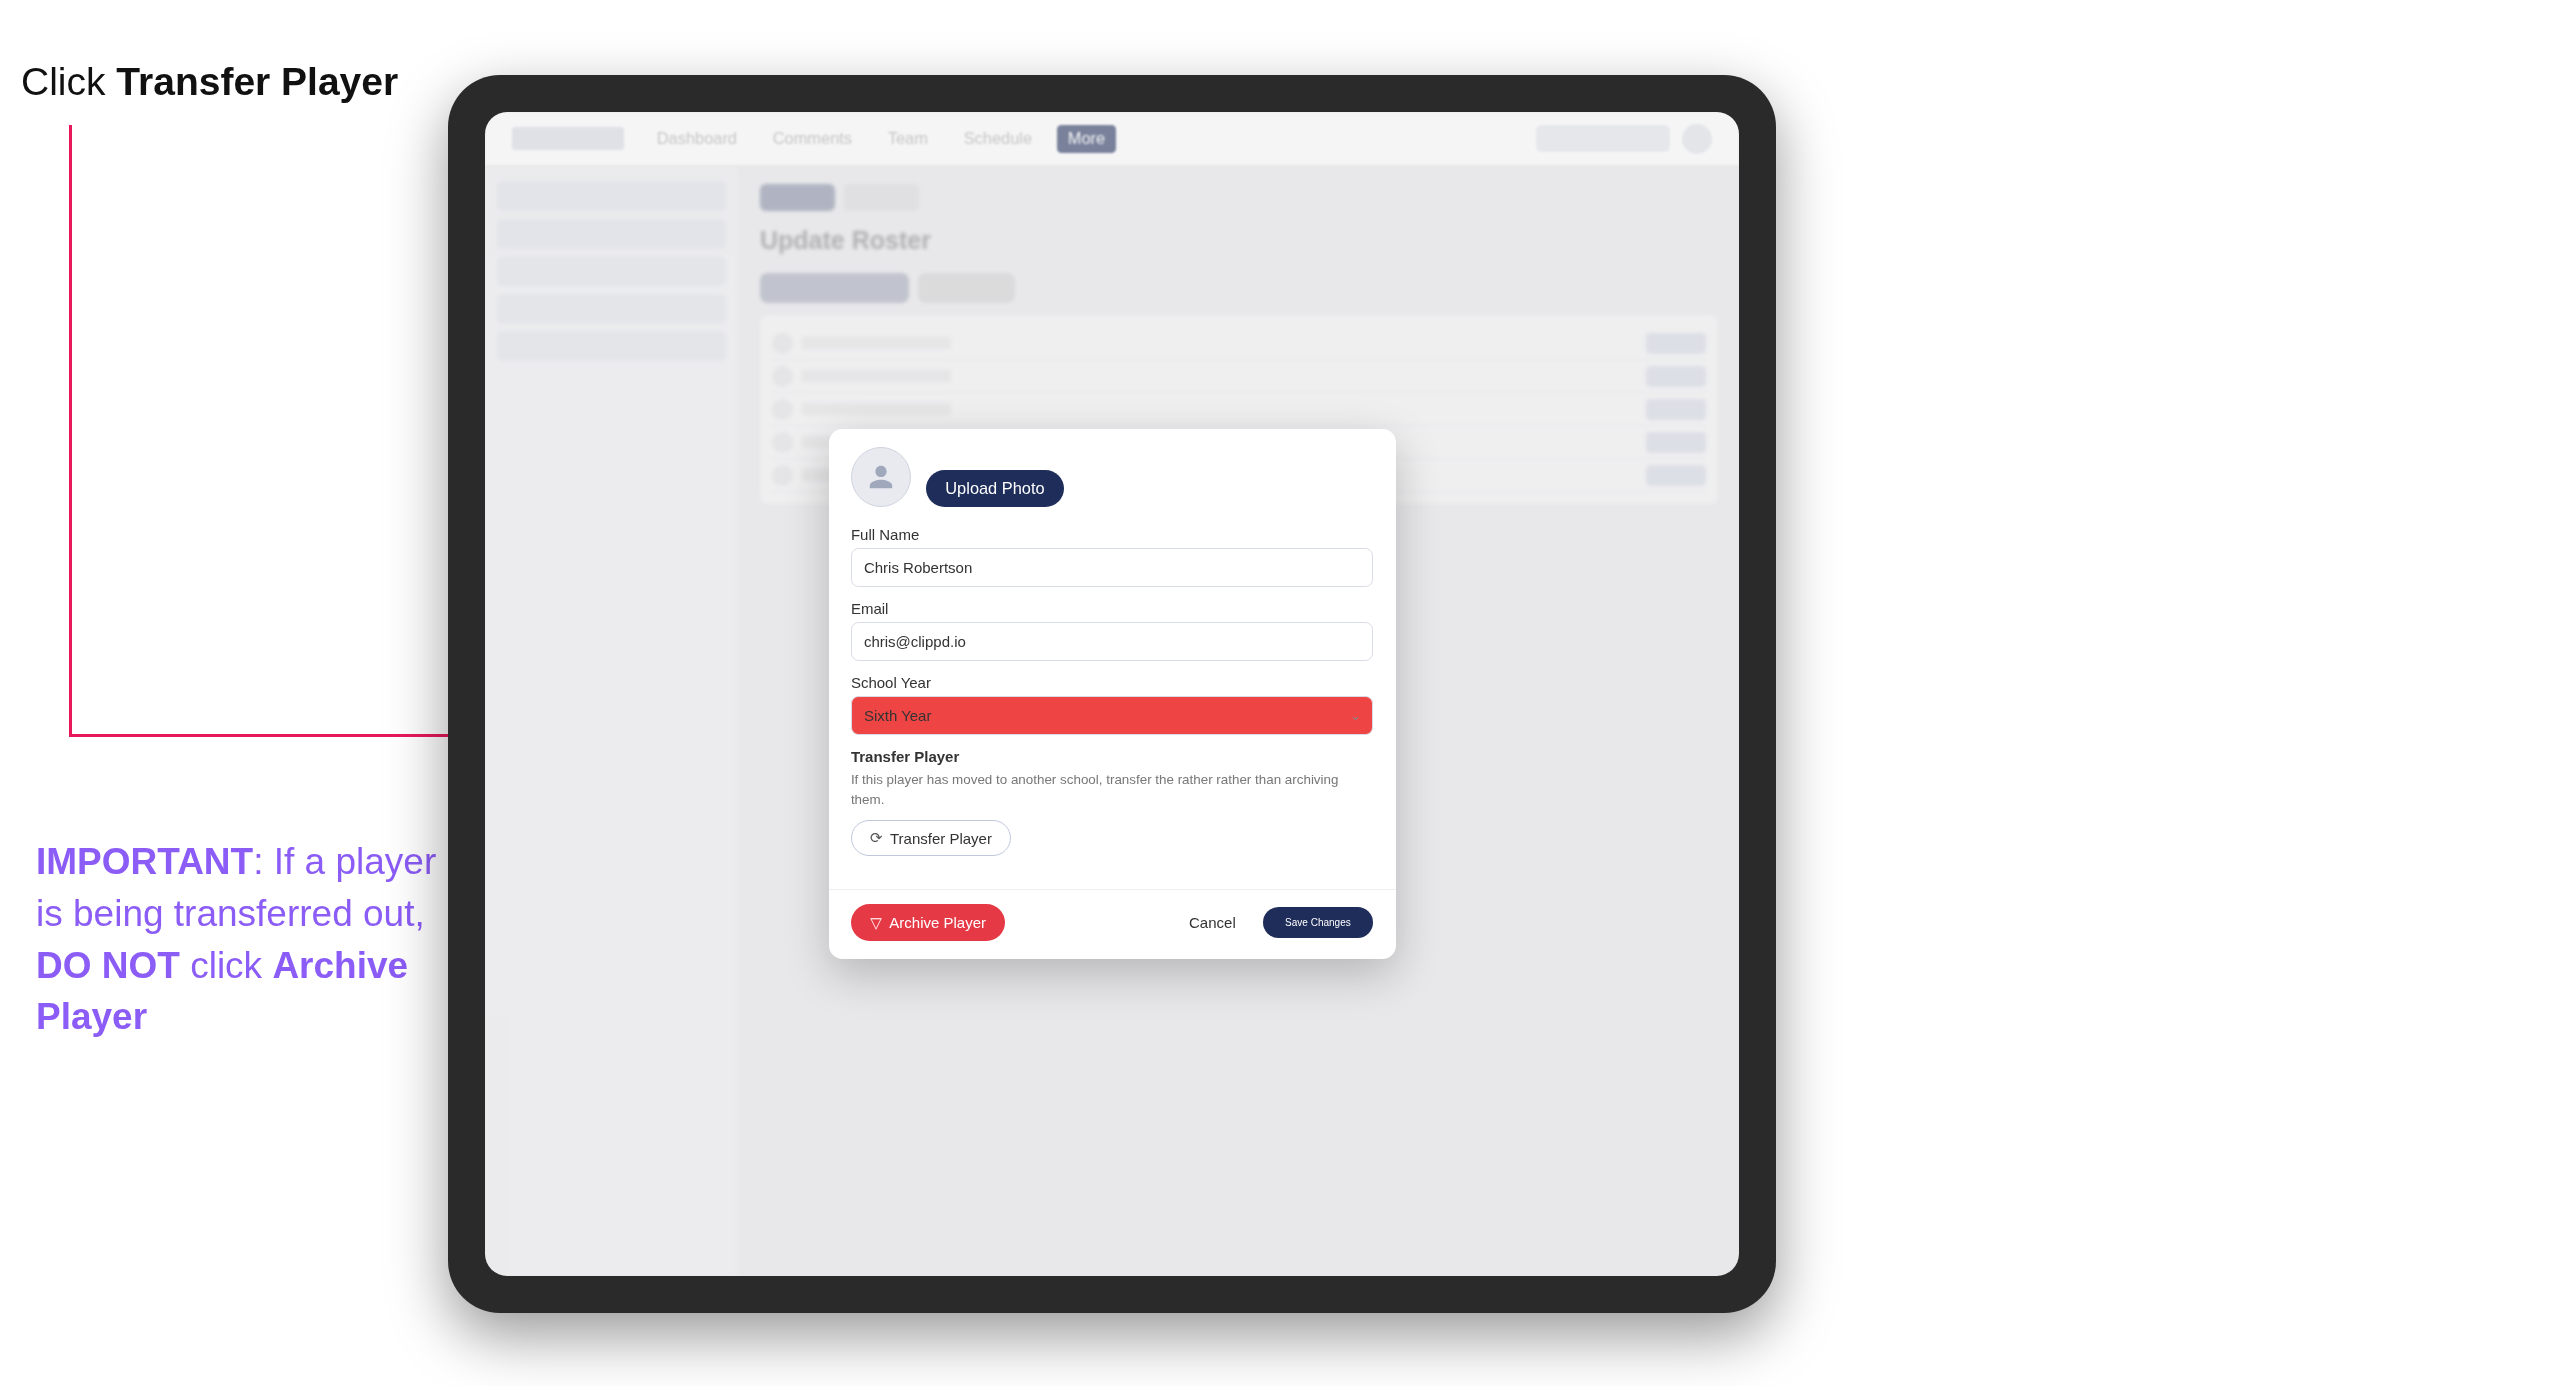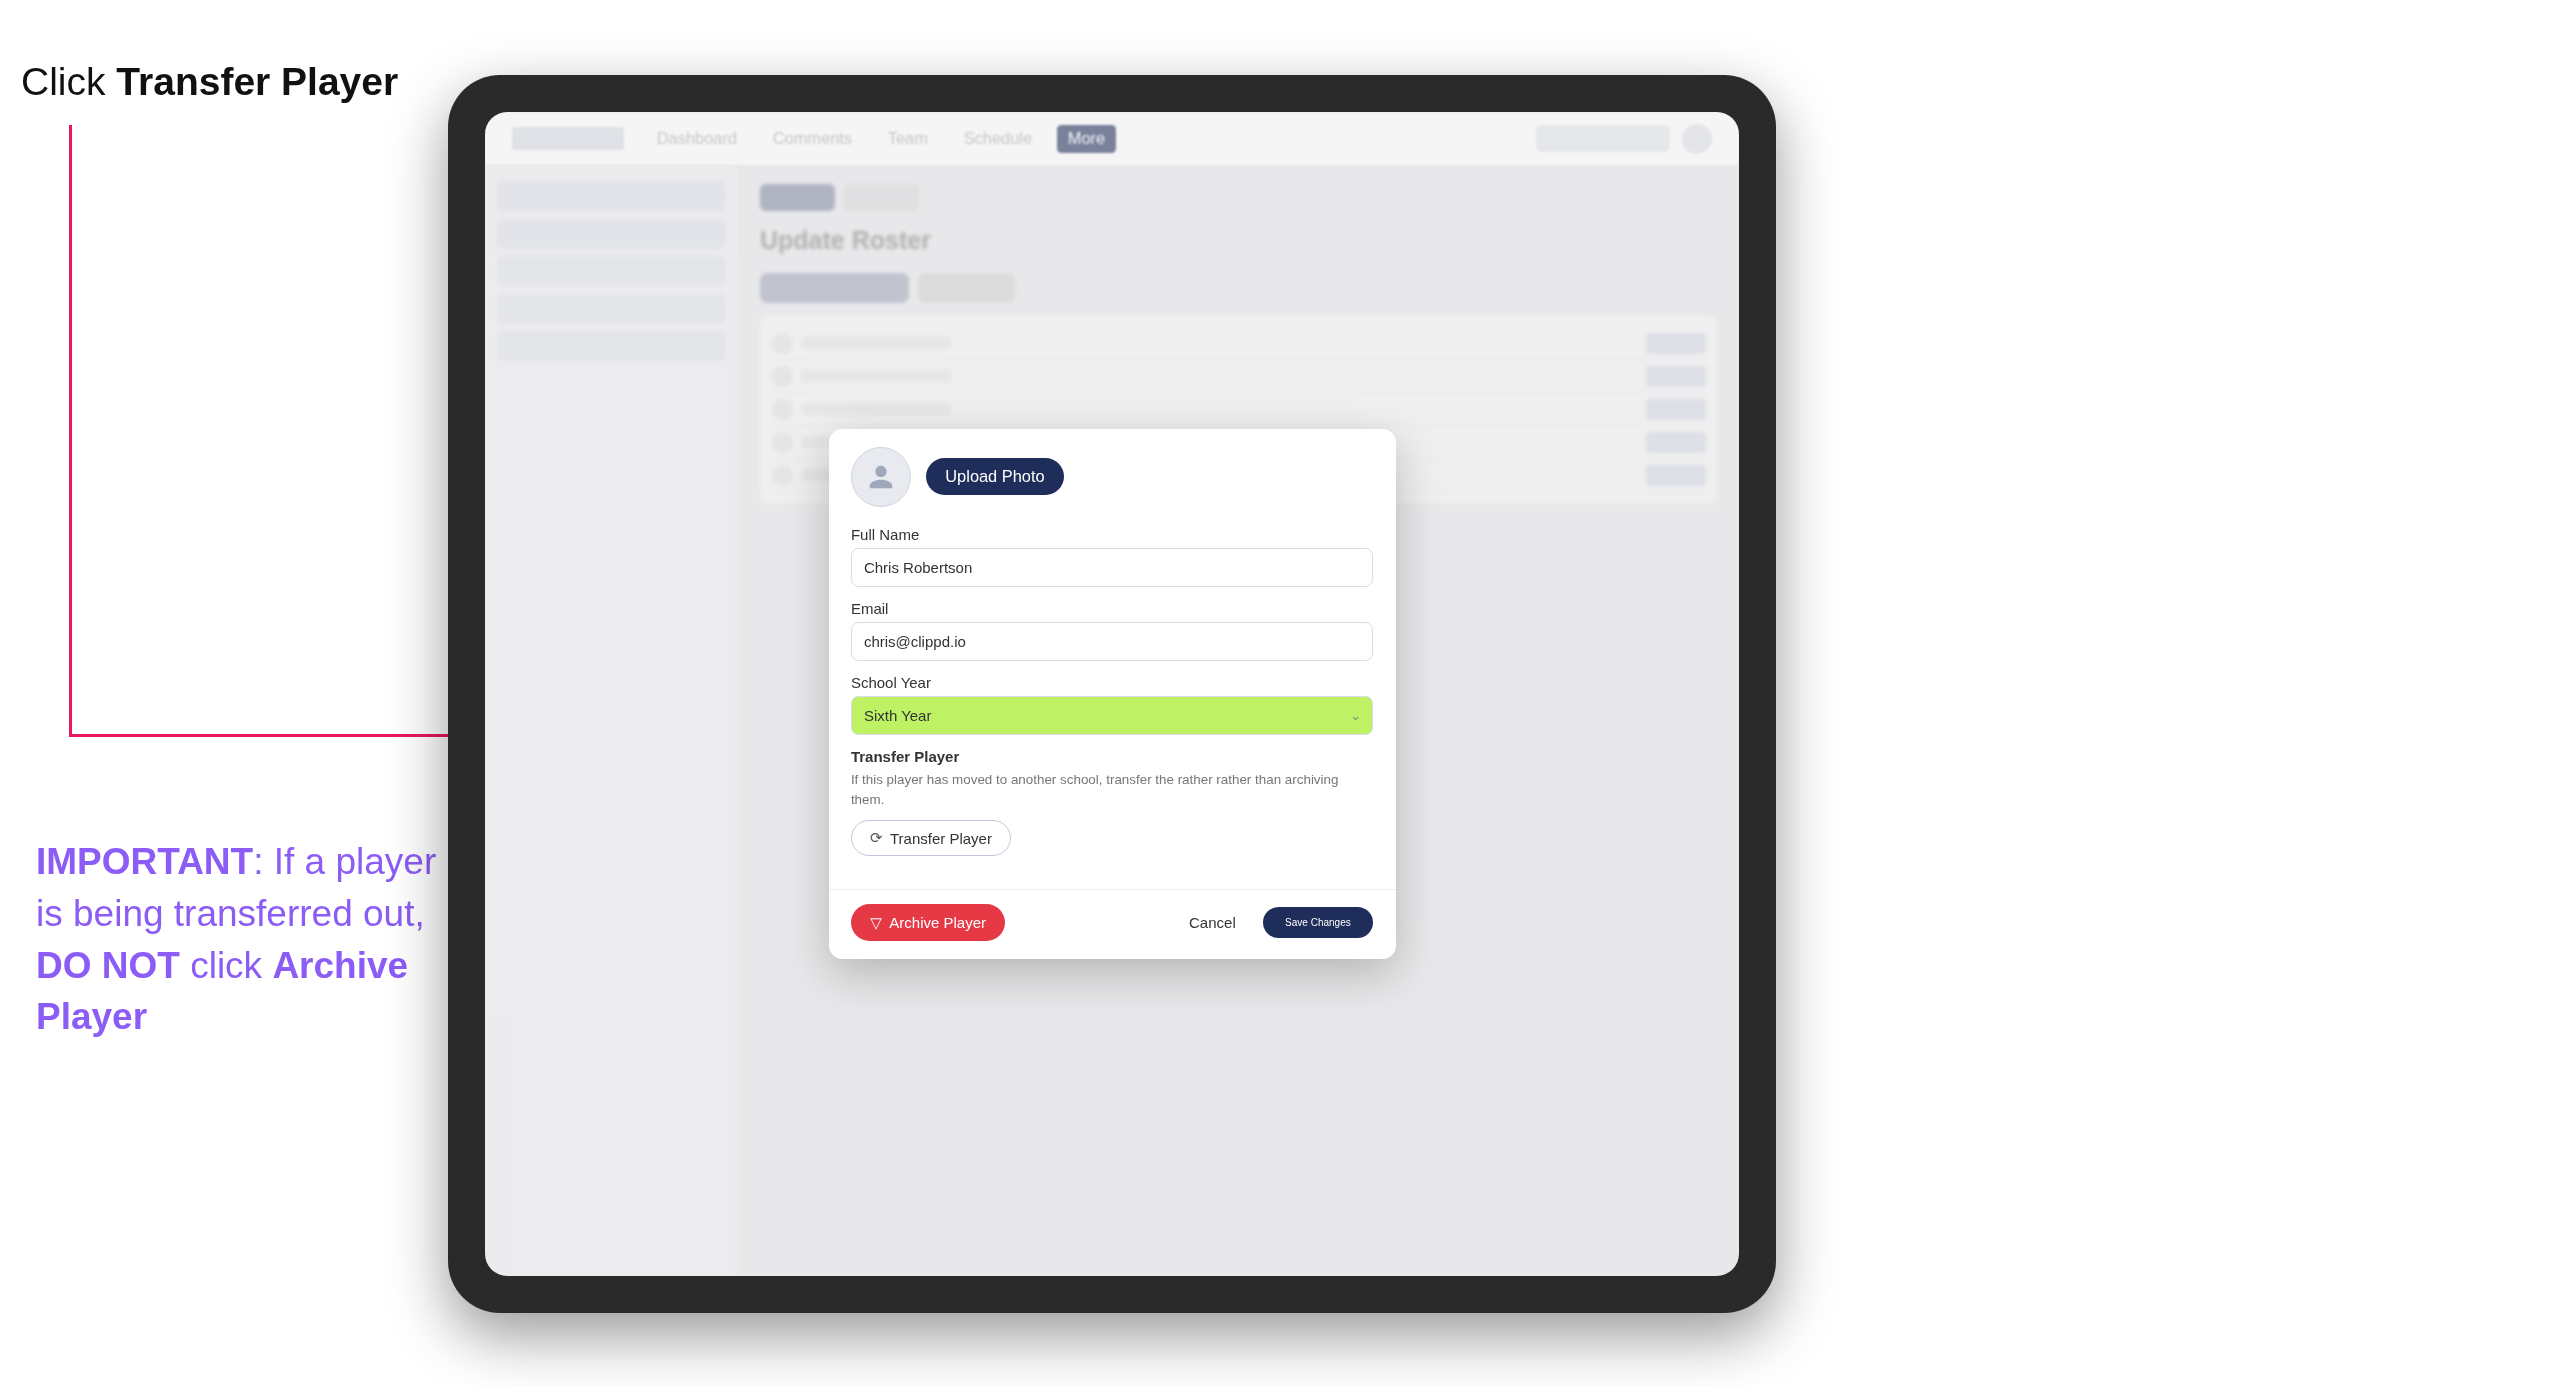--- a/index.html
+++ b/index.html
@@ -282,21 +282,21 @@
       border: none;
     }
 
     .dialog-body {
       padding: 18px 22.4px;
     }
 
     
     .photo-row {
       display: flex;
-      align-items: center;
+      align-items: flex-end;
       gap: 15px;
       margin-bottom: 19.4px;
     }
     .photo-avatar {
       width: 60px;
       height: 60px;
       border-radius: 50%;
       background: #e8eaf0;
       border: 1.5px solid #d0d4e0;
       display: flex;
@@ -340,21 +340,21 @@
       background: #fff;
       outline: none;
     }
     .form-select {
       width: 100%;
       border: 1.1px solid #d8dce6;
       border-radius: 7.5px;
       padding: 9.7px 12px;
       font-size: 15px;
       color: #333;
-      background: #bef264;
+      background: #ef4444;
       outline: none;
       appearance: none;
       -webkit-appearance: none;
       cursor: pointer;
     }
     .select-wrapper {
       position: relative;
     }
     .select-chevron {
       position: absolute;

